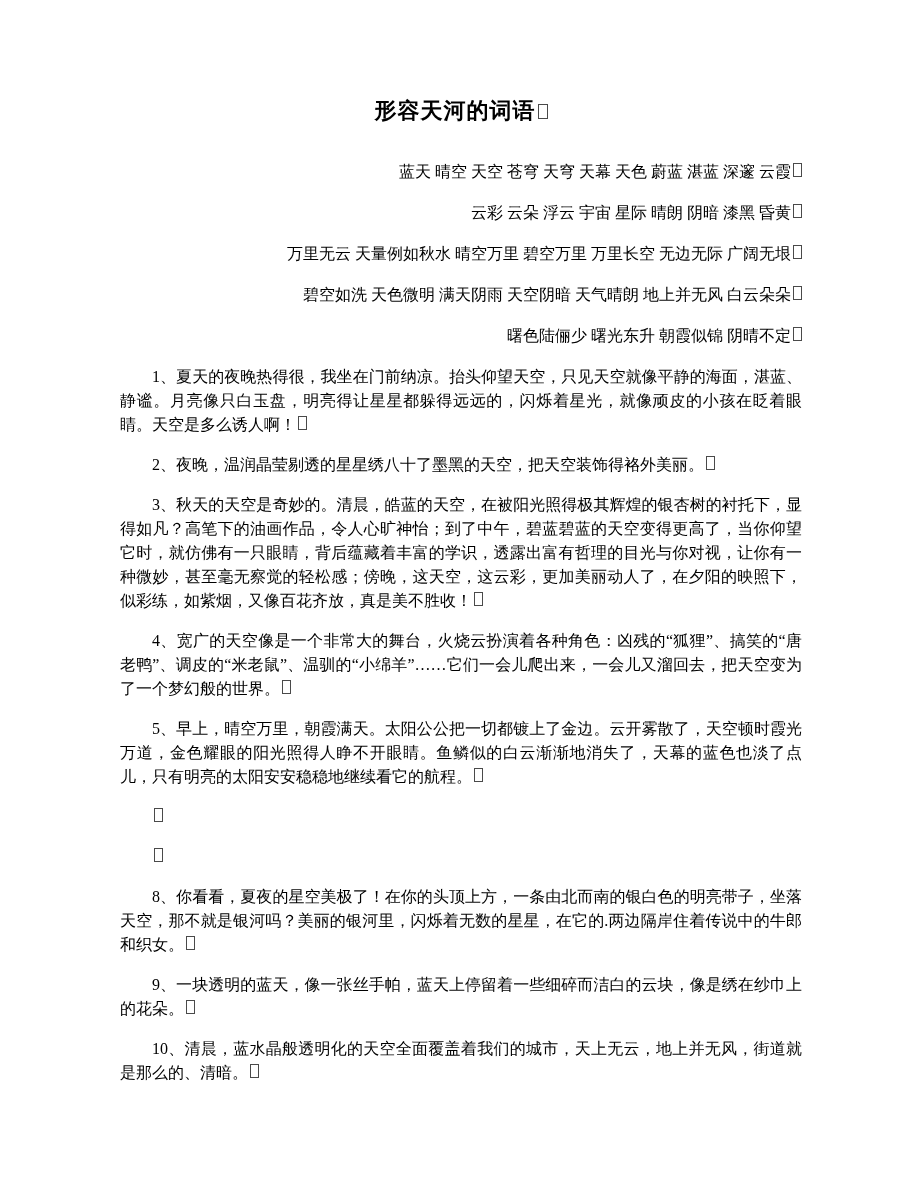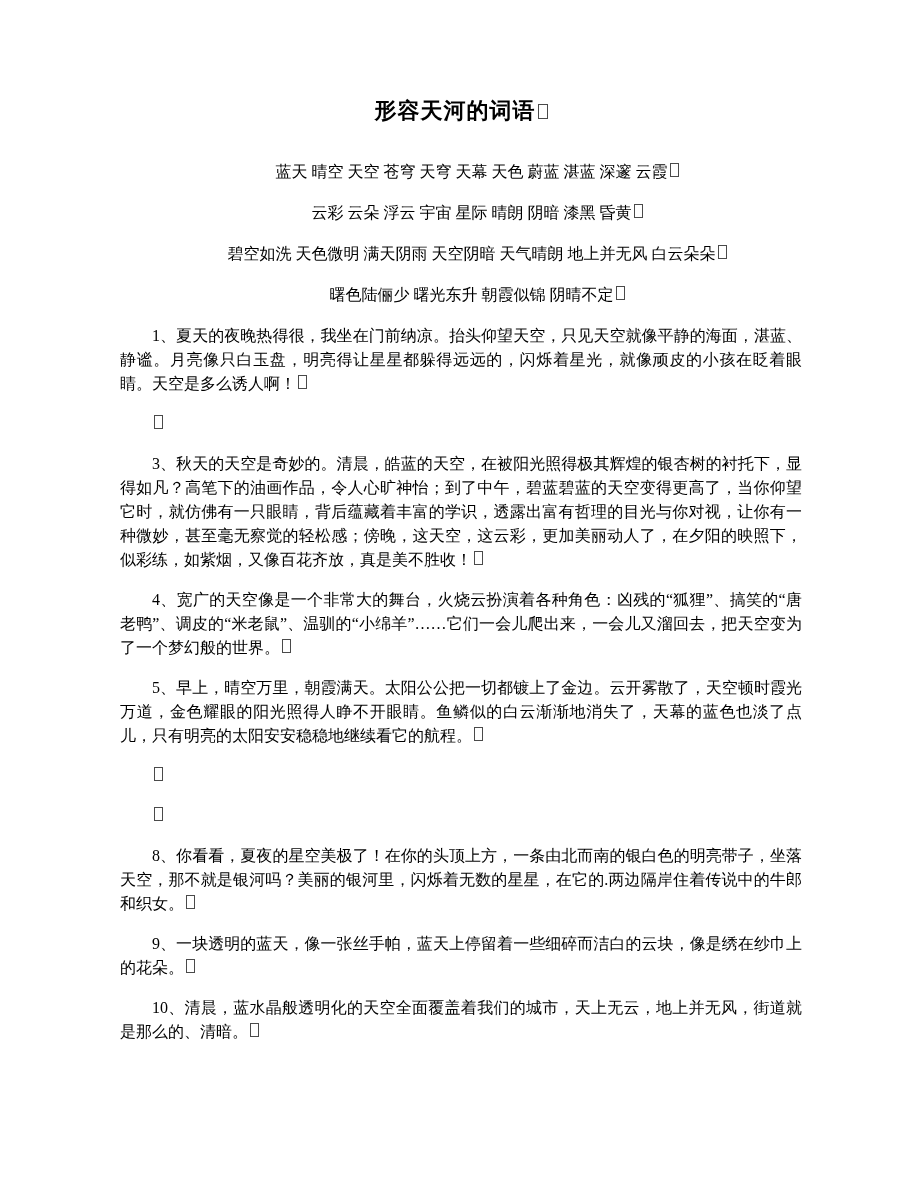--- a/index.html
+++ b/index.html
@@ -31,21 +31,21 @@
     font-size: 16px;
     line-height: 24px;
     margin: 0 0 16px 0;
     text-align: justify;
     word-break: break-all;
   }
   .word-line {
     text-indent: 2em;
     margin-bottom: 17px;
     white-space: nowrap;
-    text-align: center;
+    text-align: right;
   }
   .para {
     text-indent: 2em;
     margin-top: 15px;
   }
   .missing-glyph {
     display: inline-block;
     width: 7px;
     height: 12px;
     border: 1px solid #4a4a4a;
@@ -61,27 +61,28 @@
 </style>
 </head>
 <body>
 
 <div class="page">
   <h1 class="doc-title"><span>形容天河的词语</span><span class="missing-glyph"></span></h1>
 
   <div id="word-lines">
       <p class="word-line"><span>蓝天 晴空 天空 苍穹 天穹 天幕 天色 蔚蓝 湛蓝 深邃 云霞</span><span class="missing-glyph"></span></p>
       <p class="word-line"><span>云彩 云朵 浮云 宇宙 星际 晴朗 阴暗 漆黑 昏黄</span><span class="missing-glyph"></span></p>
+      <p class="word-line"><span>万里无云 天量例如秋水 晴空万里 碧空万里 万里长空 无边无际 广阔无垠</span><span class="missing-glyph"></span></p>
       <p class="word-line"><span>碧空如洗 天色微明 满天阴雨 天空阴暗 天气晴朗 地上并无风 白云朵朵</span><span class="missing-glyph"></span></p>
       <p class="word-line"><span>曙色陆俪少 曙光东升 朝霞似锦 阴晴不定</span><span class="missing-glyph"></span></p>
     </div>
 
   <div id="paragraphs">
       <p class="para"><span>1、夏天的夜晚热得很，我坐在门前纳凉。抬头仰望天空，只见天空就像平静的海面，湛蓝、静谧。月亮像只白玉盘，明亮得让星星都躲得远远的，闪烁着星光，就像顽皮的小孩在眨着眼睛。天空是多么诱人啊！</span><span class="missing-glyph"></span></p>
-      <p class="para"><span class="missing-glyph"></span></p>
+      <p class="para"><span>2、夜晚，温润晶莹剔透的星星绣八十了墨黑的天空，把天空装饰得袼外美丽。</span><span class="missing-glyph"></span></p>
       <p class="para"><span>3、秋天的天空是奇妙的。清晨，皓蓝的天空，在被阳光照得极其辉煌的银杏树的衬托下，显得如凡？高笔下的油画作品，令人心旷神怡；到了中午，碧蓝碧蓝的天空变得更高了，当你仰望它时，就仿佛有一只眼睛，背后蕴藏着丰富的学识，透露出富有哲理的目光与你对视，让你有一种微妙，甚至毫无察觉的轻松感；傍晚，这天空，这云彩，更加美丽动人了，在夕阳的映照下，似彩练，如紫烟，又像百花齐放，真是美不胜收！</span><span class="missing-glyph"></span></p>
       <p class="para"><span>4、宽广的天空像是一个非常大的舞台，火烧云扮演着各种角色：凶残的“狐狸”、搞笑的“唐老鸭”、调皮的“米老鼠”、温驯的“小绵羊”……它们一会儿爬出来，一会儿又溜回去，把天空变为了一个梦幻般的世界。</span><span class="missing-glyph"></span></p>
       <p class="para"><span>5、早上，晴空万里，朝霞满天。太阳公公把一切都镀上了金边。云开雾散了，天空顿时霞光万道，金色耀眼的阳光照得人睁不开眼睛。鱼鳞似的白云渐渐地消失了，天幕的蓝色也淡了点儿，只有明亮的太阳安安稳稳地继续看它的航程。</span><span class="missing-glyph"></span></p>
       <p class="para"><span class="missing-glyph"></span></p>
       <p class="para"><span class="missing-glyph"></span></p>
       <p class="para"><span>8、你看看，夏夜的星空美极了！在你的头顶上方，一条由北而南的银白色的明亮带子，坐落天空，那不就是银河吗？美丽的银河里，闪烁着无数的星星，在它的.两边隔岸住着传说中的牛郎和织女。</span><span class="missing-glyph"></span></p>
       <p class="para"><span>9、一块透明的蓝天，像一张丝手帕，蓝天上停留着一些细碎而洁白的云块，像是绣在纱巾上的花朵。</span><span class="missing-glyph"></span></p>
       <p class="para"><span>10、清晨，蓝水晶般透明化的天空全面覆盖着我们的城市，天上无云，地上并无风，街道就是那么的、清暗。</span><span class="missing-glyph"></span></p>
     </div>
 </div>

